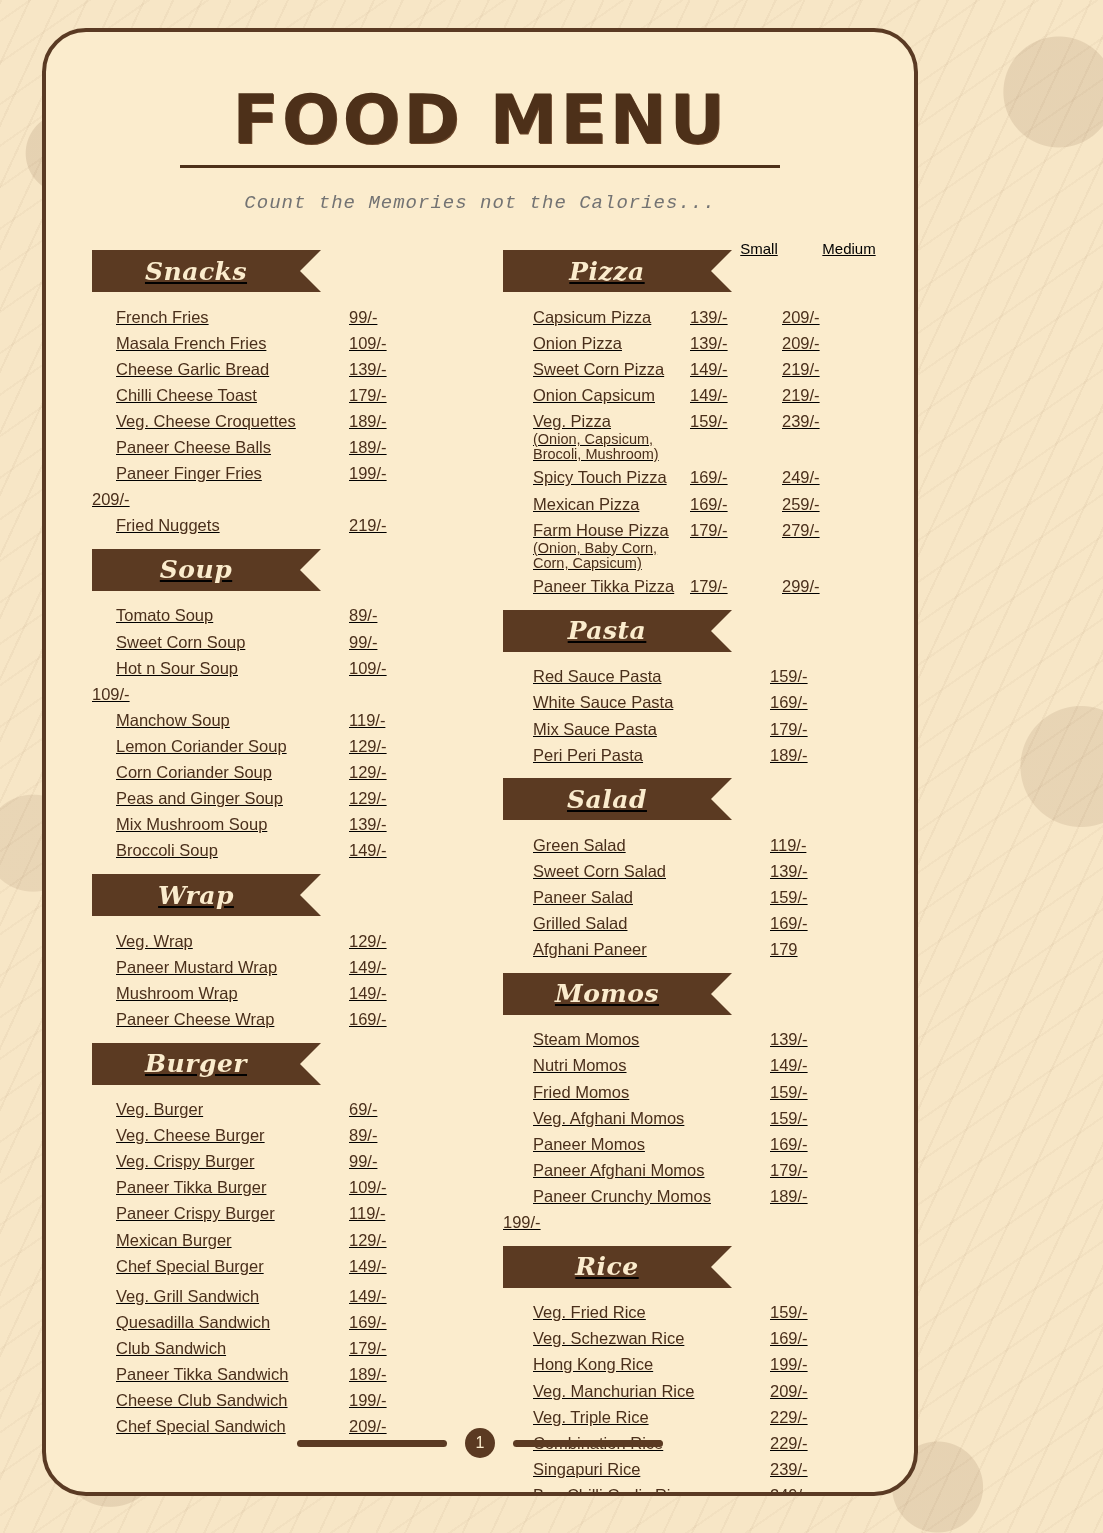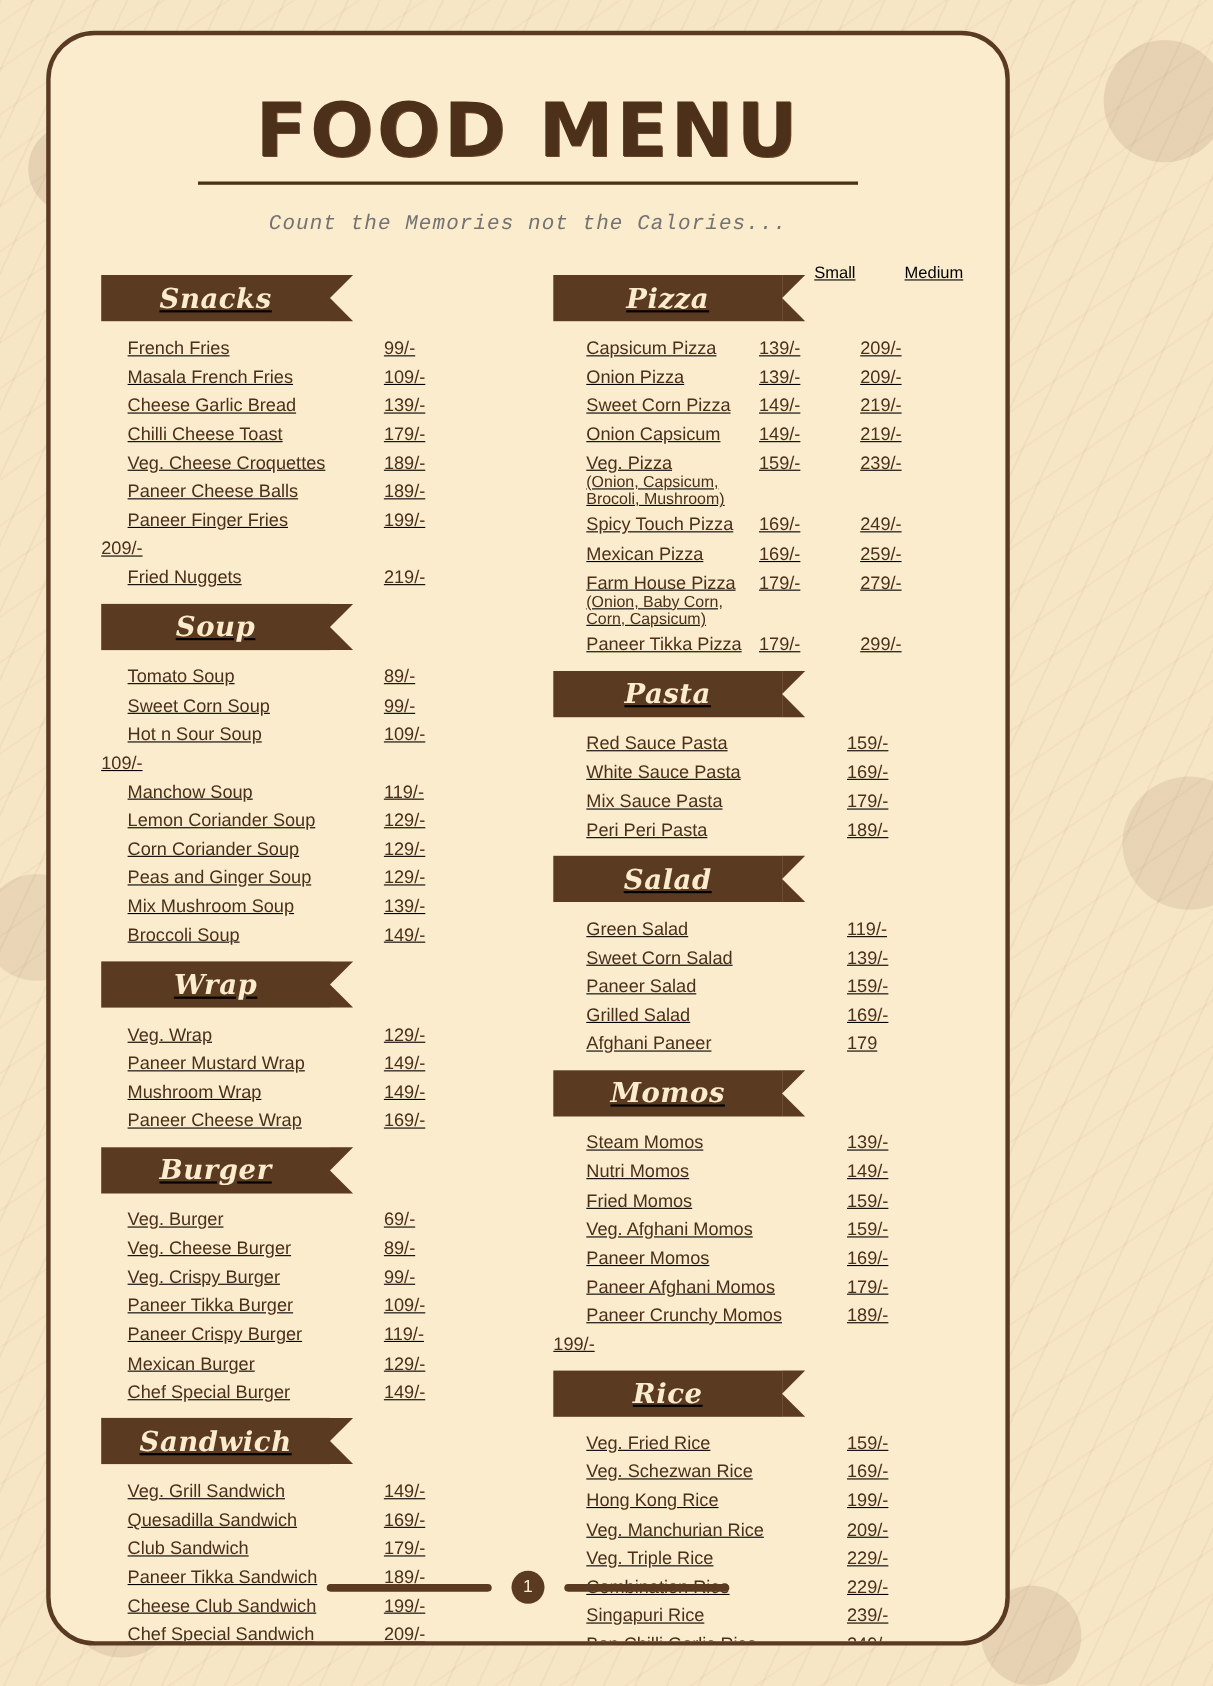--- a/index.html
+++ b/index.html
@@ -295,23 +295,20 @@
           <li>
               <span class="nm">Mexican Burger</span>
               <span class="pr">129/-</span>
             </li>
           <li>
               <span class="nm">Chef Special Burger</span>
               <span class="pr">149/-</span>
             </li>
         </ul>
 
-        <div class="banner">
-          <span>Sandwich</span>
-        </div>
         <ul class="items">
           <li>
               <span class="nm">Veg. Grill Sandwich</span>
               <span class="pr">149/-</span>
             </li>
           <li>
               <span class="nm">Quesadilla Sandwich</span>
               <span class="pr">169/-</span>
             </li>
           <li>

